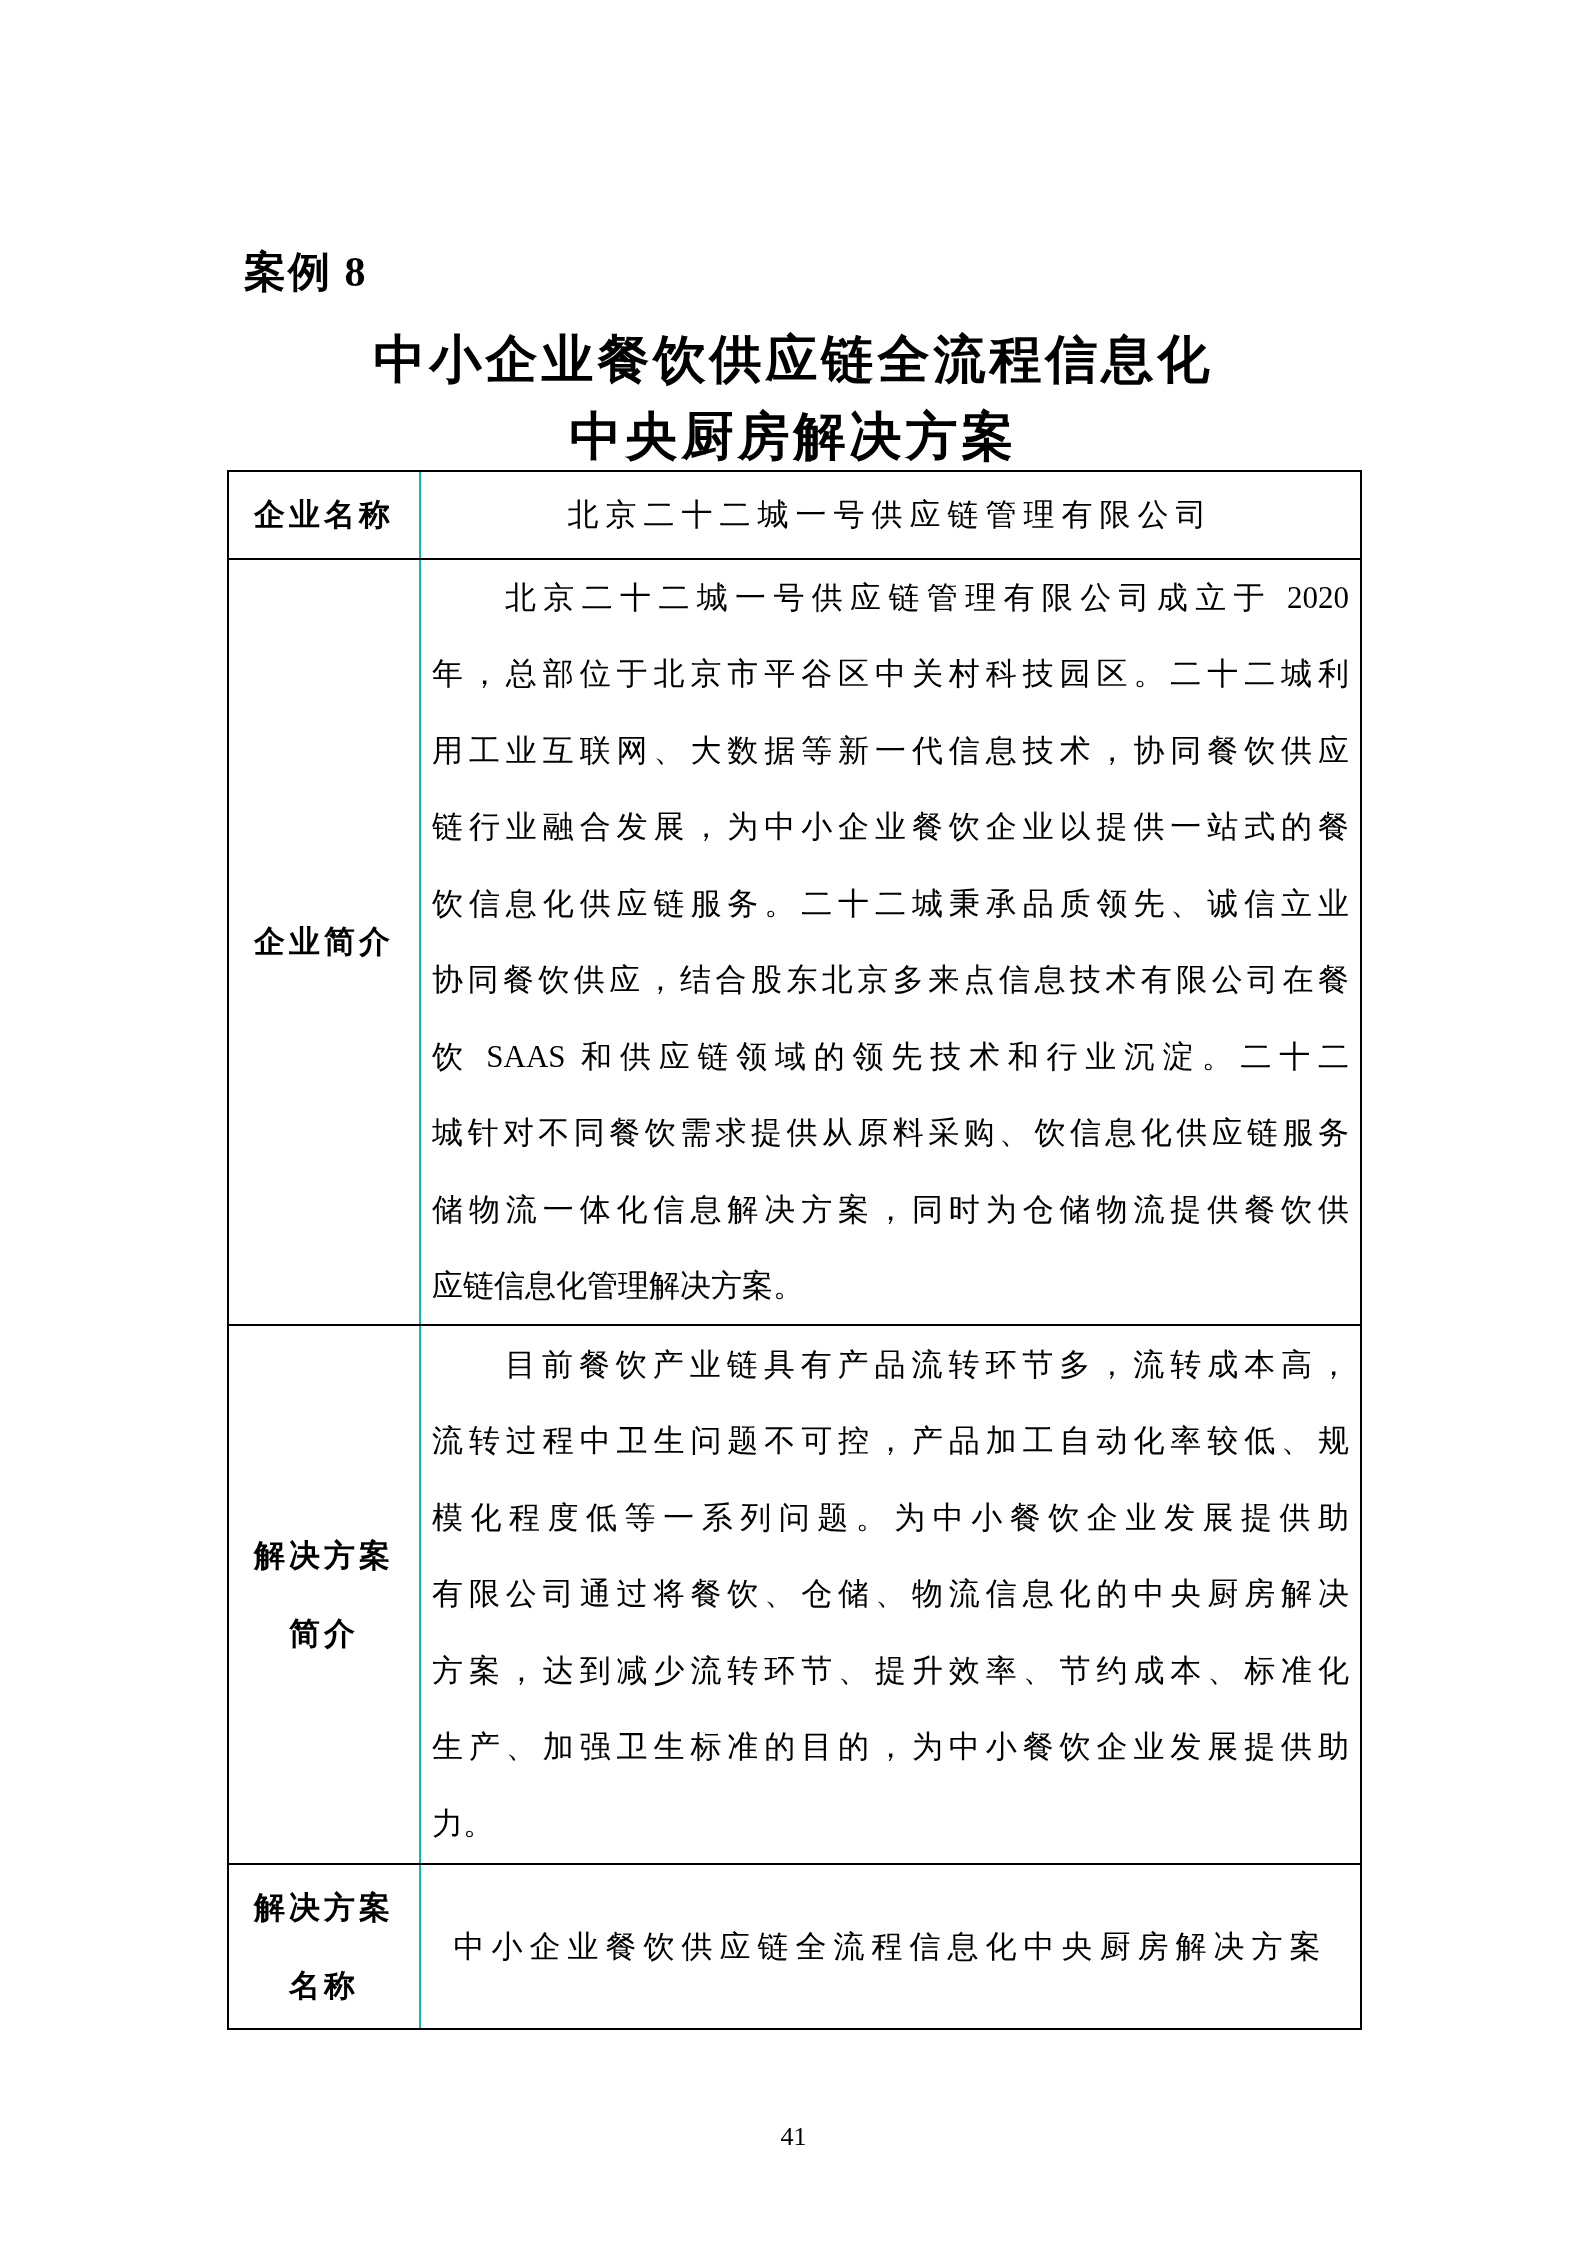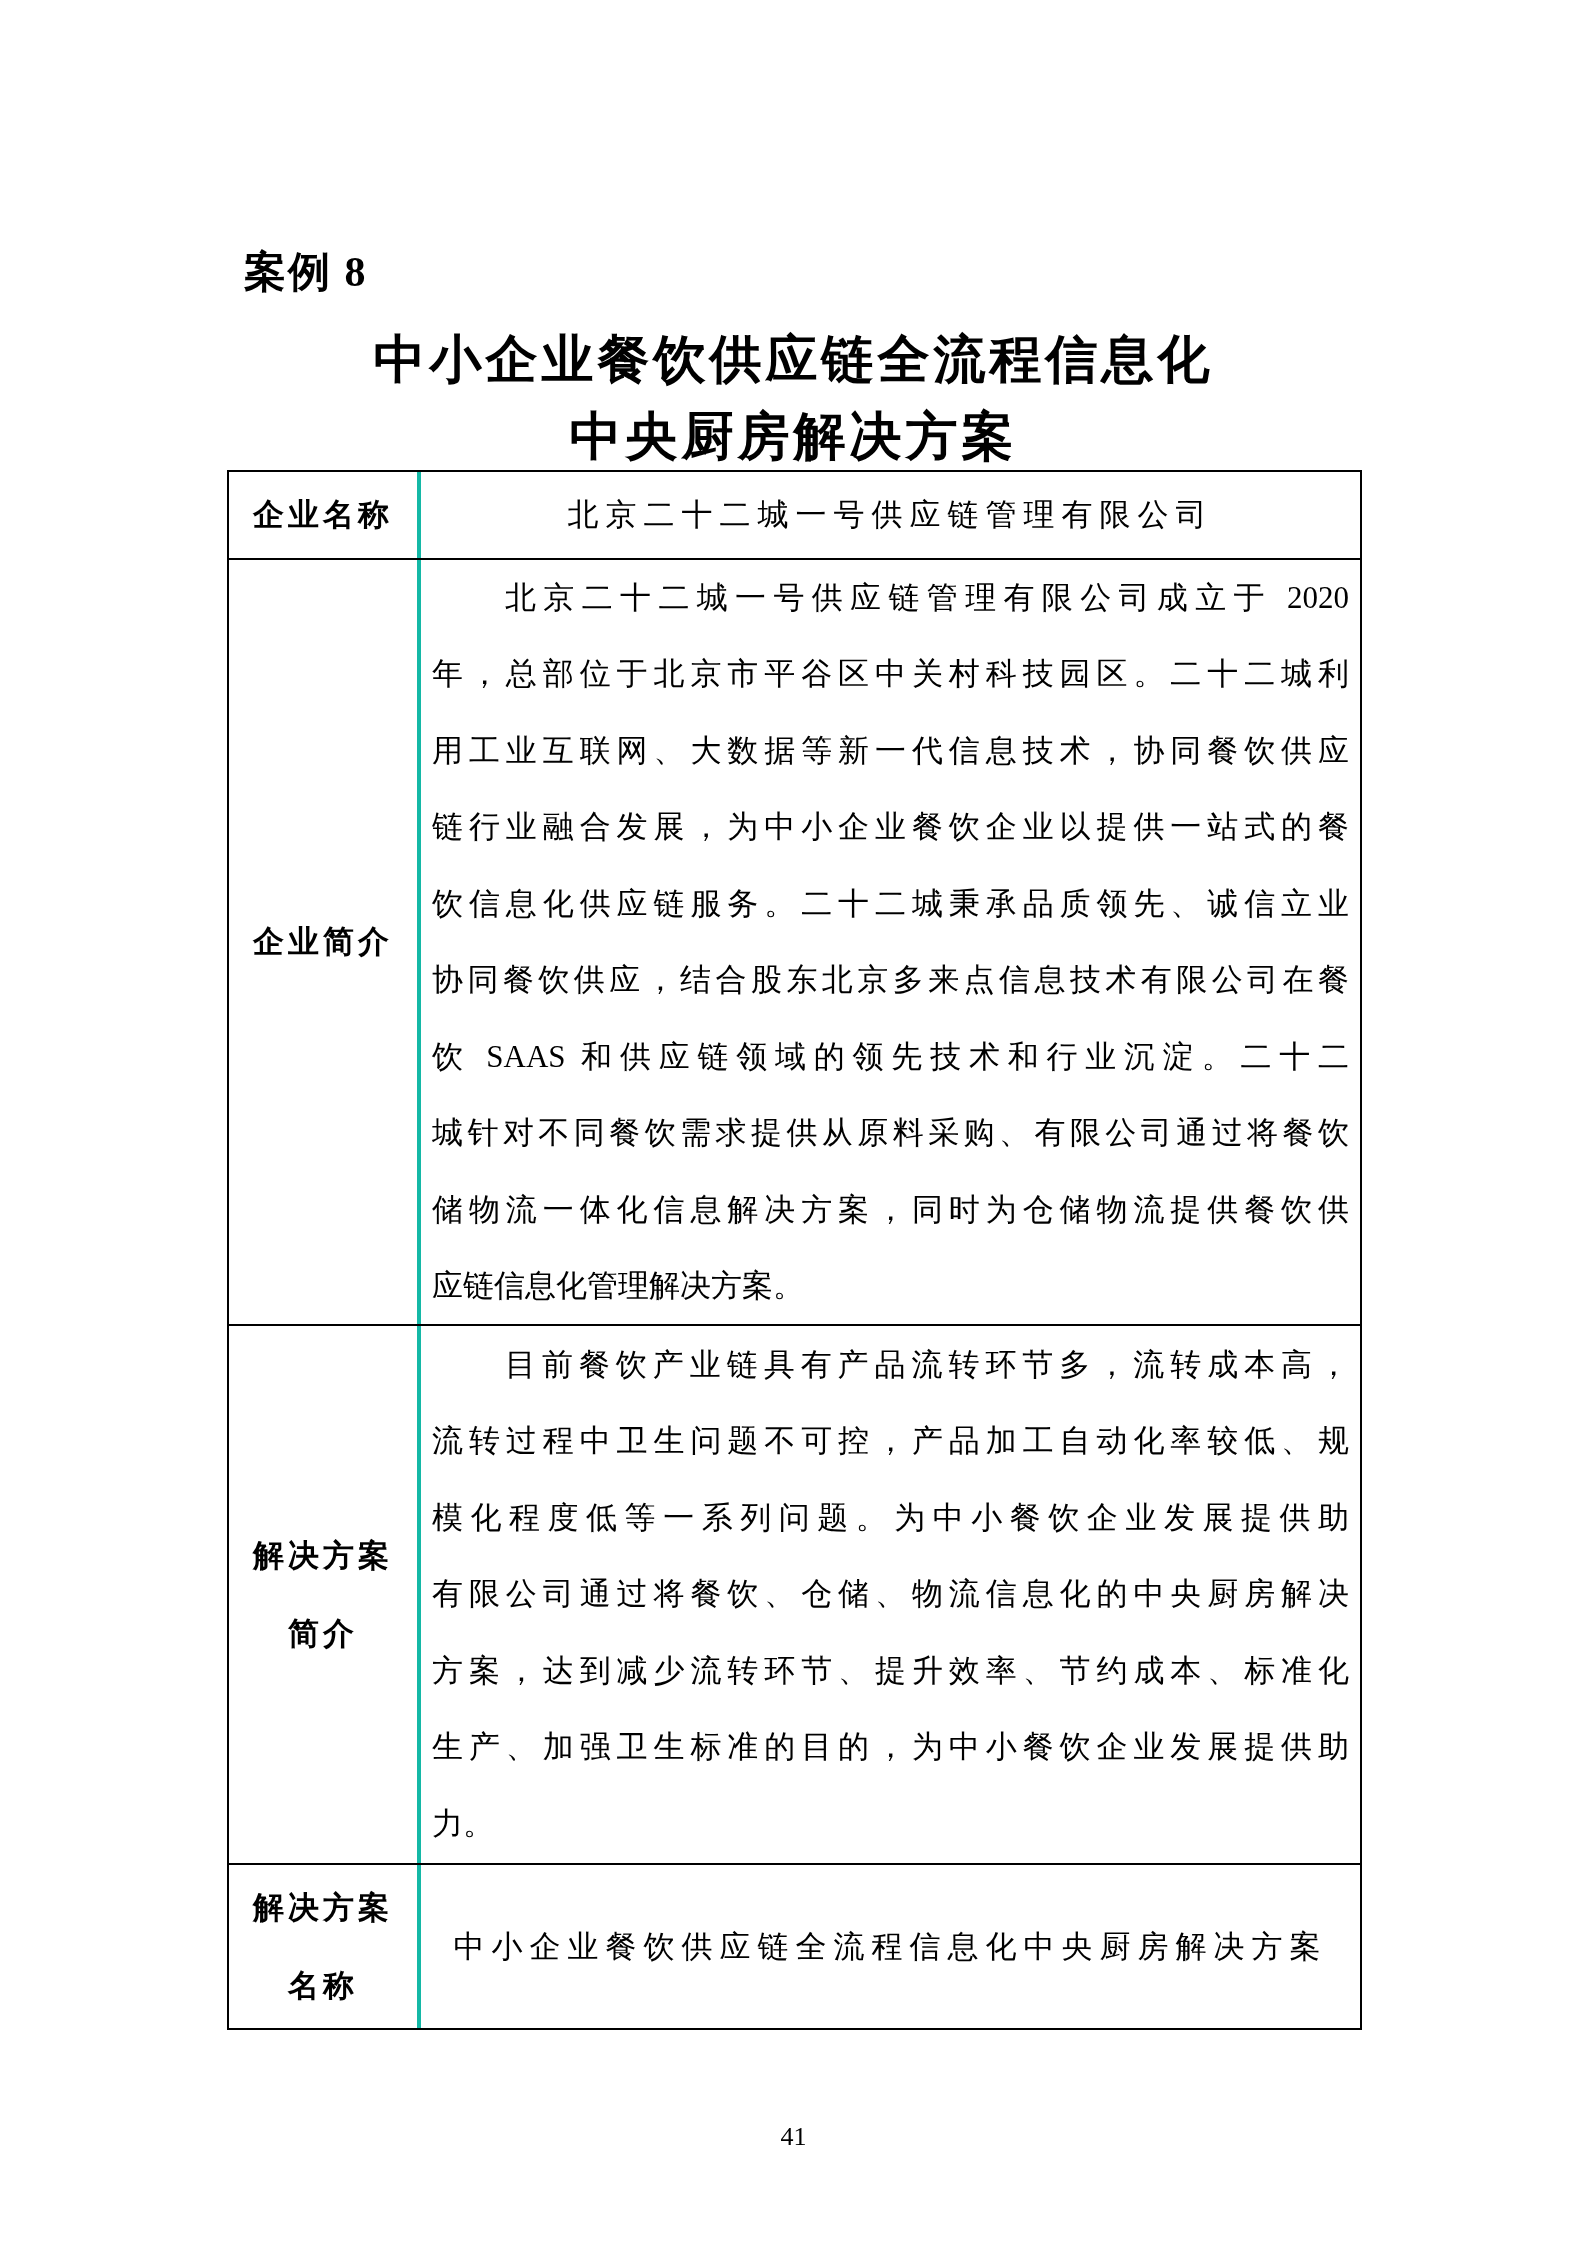--- a/index.html
+++ b/index.html
@@ -15,21 +15,21 @@
                font-weight:bold; font-size:52px; line-height:77px; letter-spacing:4px; }
 
   .tbl { position:absolute; left:227px; top:432px; width:1135px; height:1560px;
          border:2px solid #000; box-sizing:border-box; display:flex; flex-direction:column; }
   .trow { display:flex; border-bottom:2px solid #000; box-sizing:border-box; }
   .trow:last-child { border-bottom:none; flex:1; }
   .row-name    { height:88px; }
   .row-intro   { height:766px; }
   .row-solution{ height:539px; }
 
-  .cell-label { width:192px; border-right:4px solid #14b8a6; box-sizing:border-box;
+  .cell-label { width:192px; border-right:2px solid #14b8a6; box-sizing:border-box;
                 display:flex; flex-direction:column; justify-content:center; align-items:center;
                 font-weight:bold; font-size:31px; }
   .cell-label .line { line-height:78px; text-align:center; letter-spacing:4px; }
 
   .cell-content { flex:1; box-sizing:border-box; min-width:0; }
 
   .cell-center { display:flex; align-items:center; justify-content:center;
                  font-size:31px; letter-spacing:7px; padding:0 18px; }
 
   .cell-paragraph { display:flex; flex-direction:column; justify-content:center;
@@ -68,21 +68,21 @@
           <div class="line">企业简介</div>
         </div>
       <div class="cell-content cell-paragraph">
           <div class="line">北京二十二城一号供应链管理有限公司成立于 2020</div>
           <div class="line">年，总部位于北京市平谷区中关村科技园区。二十二城利</div>
           <div class="line">用工业互联网、大数据等新一代信息技术，协同餐饮供应</div>
           <div class="line">链行业融合发展，为中小企业餐饮企业以提供一站式的餐</div>
           <div class="line">饮信息化供应链服务。二十二城秉承品质领先、诚信立业</div>
           <div class="line">协同餐饮供应，结合股东北京多来点信息技术有限公司在餐</div>
           <div class="line">饮 SAAS 和供应链领域的领先技术和行业沉淀。二十二</div>
-          <div class="line">城针对不同餐饮需求提供从原料采购、有限公司通过将餐饮</div>
+          <div class="line">城针对不同餐饮需求提供从原料采购、饮信息化供应链服务</div>
           <div class="line">储物流一体化信息解决方案，同时为仓储物流提供餐饮供</div>
           <div class="line">应链信息化管理解决方案。</div>
         </div>
     </div>
 
     <div class="trow row-solution">
       <div class="cell-label">
           <div class="line">解决方案</div>
           <div class="line">简介</div>
         </div>

